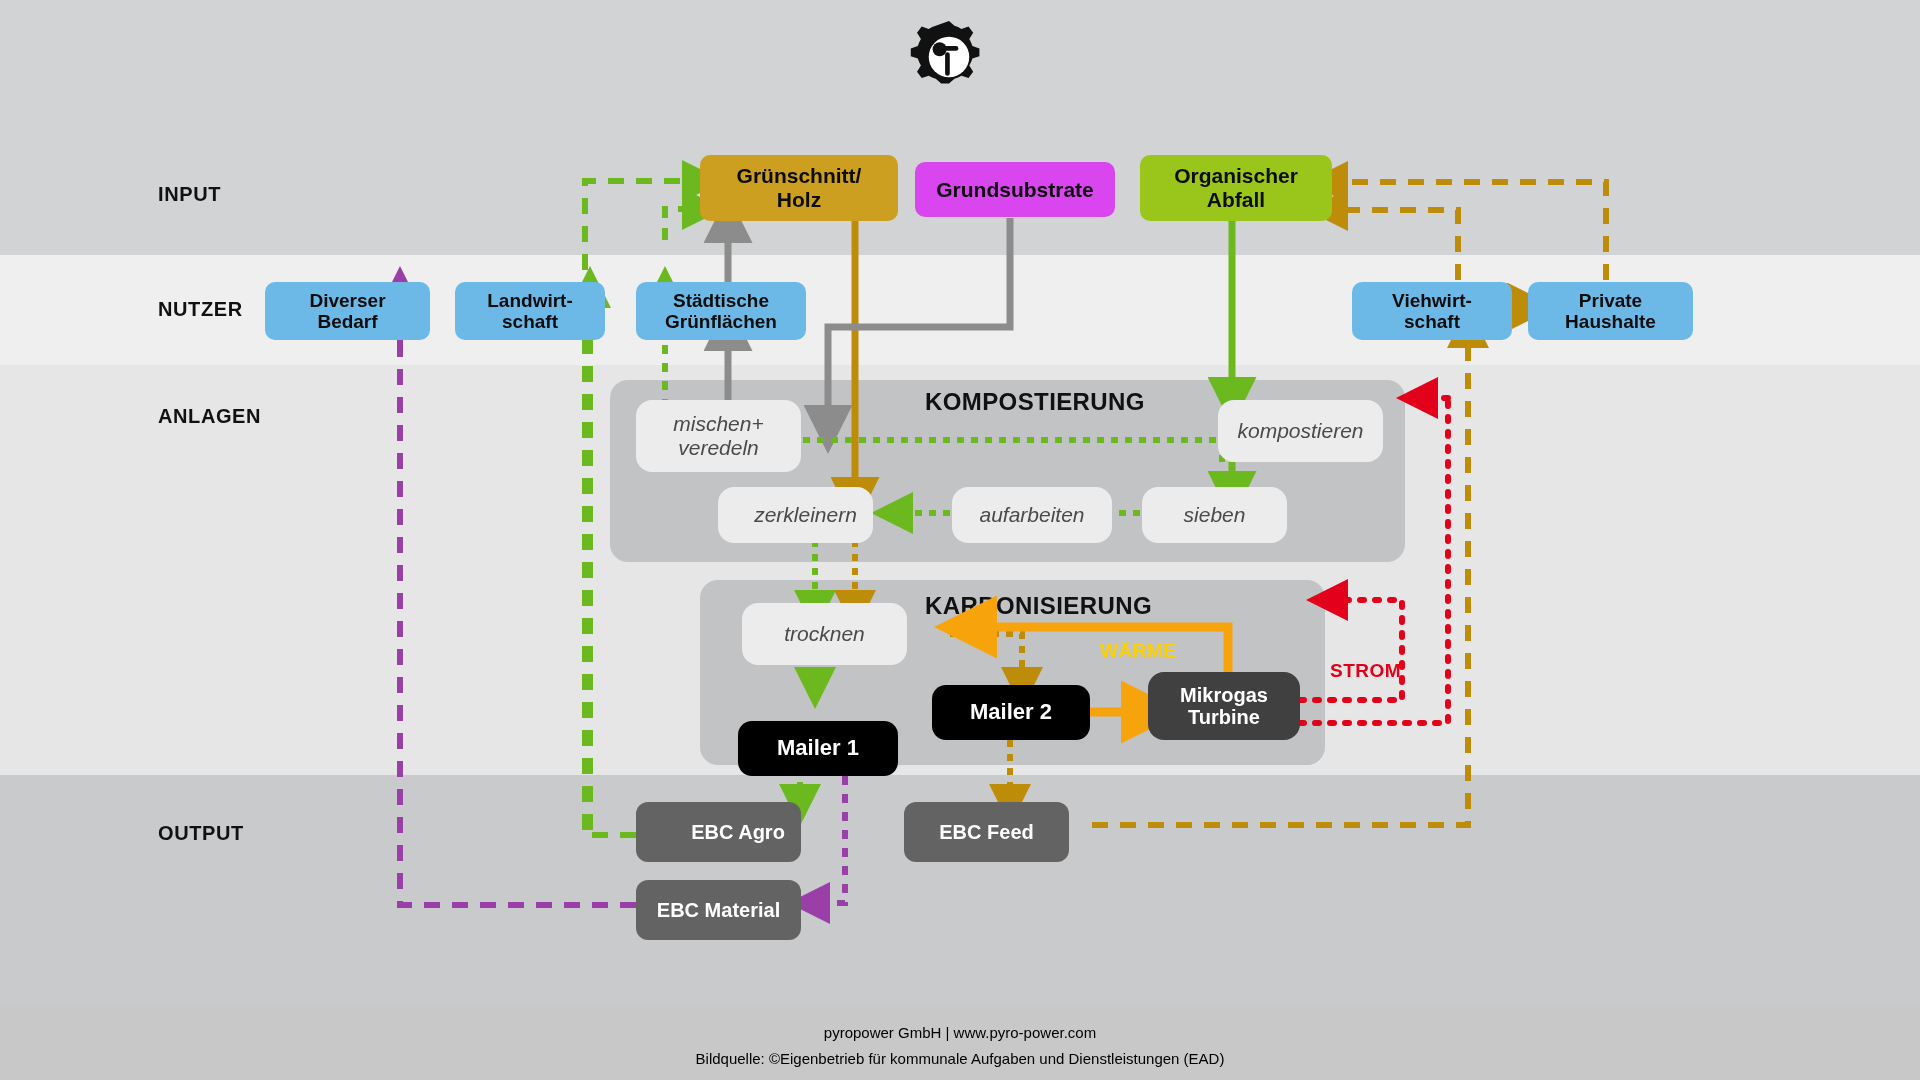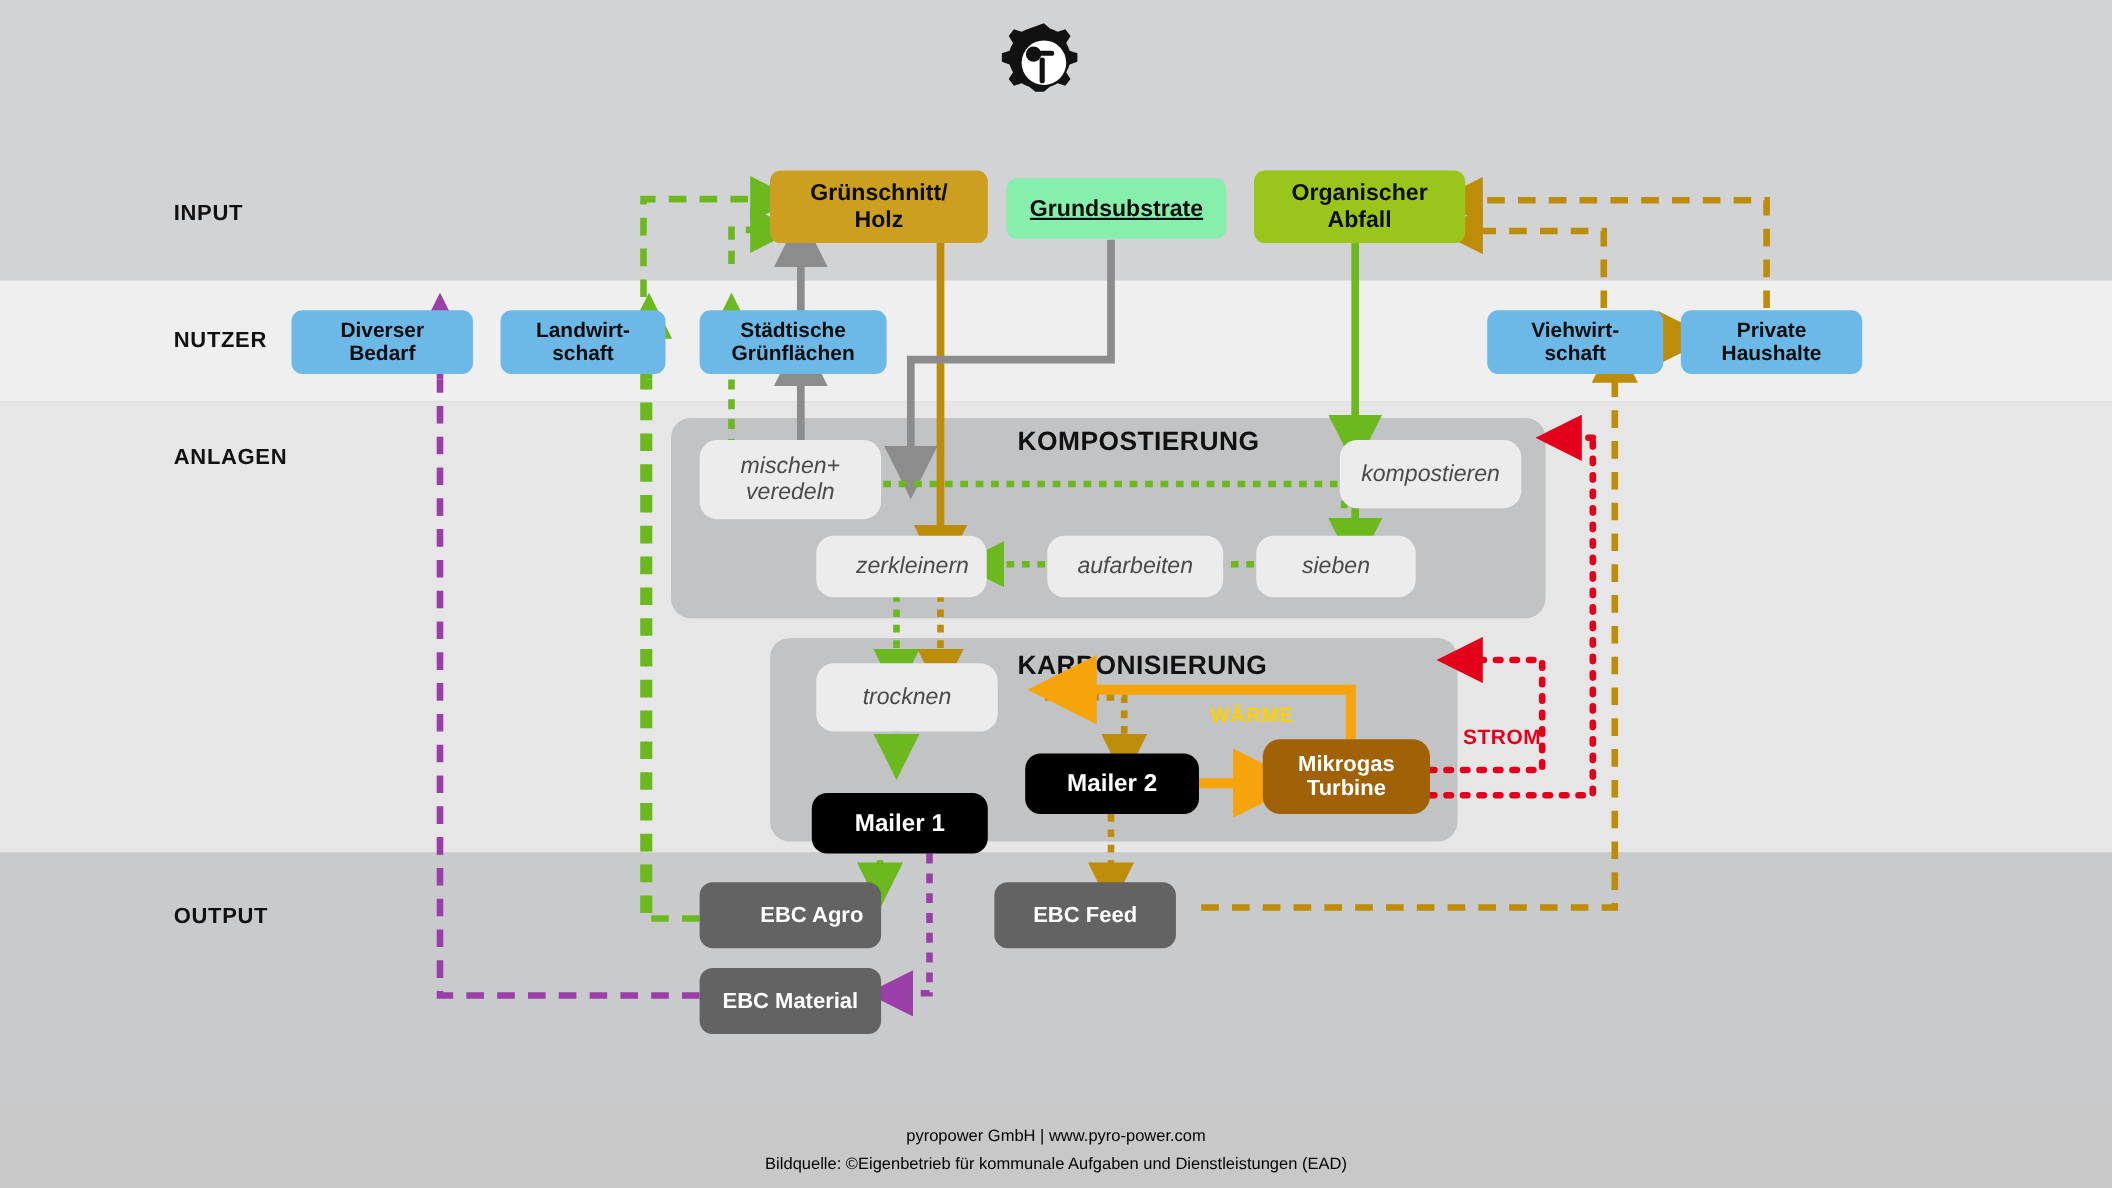--- a/index.html
+++ b/index.html
@@ -18,26 +18,26 @@
 
   
   .logo{position:absolute;left:910px;top:18px;width:78px;height:78px;}
 
   
   .node{position:absolute;box-sizing:border-box;display:flex;align-items:center;
         justify-content:center;text-align:center;font-weight:bold;line-height:1.12;
         border-radius:10px;}
   .node.input{font-size:21px;color:#0d0d0d;}
   .n-gruen   {background:#cc9f20;}
-  .n-grund   {background:#86efac;text-decoration:underline;}
+  .n-grund   {background:#d946ef;}
   .n-organ   {background:#9ac61c;}
   .n-user    {background:#6cb9e8;font-size:19px;color:#0d0d0d;font-weight:bold;border-radius:10px;}
   .n-out     {background:#636363;color:#fff;font-size:20px;border-radius:12px;}
   .n-black   {background:#000;color:#fff;font-size:22px;border-radius:14px;}
-  .n-turbine {background:#a16207;color:#fff;font-size:20px;border-radius:16px;}
+  .n-turbine {background:#404040;color:#fff;font-size:20px;border-radius:16px;}
 
   
   .panel{position:absolute;background:#c2c3c4;border-radius:18px;}
   .panel-title{position:absolute;font-weight:bold;font-size:24px;color:#111;letter-spacing:.4px;}
 
   
   .pill{position:absolute;box-sizing:border-box;display:flex;align-items:center;
         justify-content:center;text-align:center;background:#ececec;border-radius:16px;
         font-style:italic;font-size:21px;color:#4a4a4a;font-weight:500;line-height:1.12;}
 
@@ -175,21 +175,21 @@
 schaft</div>
   <div class="node n-user" style="left:636px;top:282px;width:170px;height:58px;white-space:pre-line;">Städtische
 Grünflächen</div>
   <div class="node n-user" style="left:1352px;top:282px;width:160px;height:58px;white-space:pre-line;">Viehwirt-
 schaft</div>
   <div class="node n-user" style="left:1528px;top:282px;width:165px;height:58px;white-space:pre-line;">Private
 Haushalte</div>
 
   <div class="pill" style="left:636px;top:400px;width:165px;height:72px;white-space:pre-line;">mischen+
 veredeln</div>
-  <div class="pill" style="left:742px;top:487px;width:155px;height:56px;padding-left:20px;">zerkleinern</div>
+  <div class="pill" style="left:718px;top:487px;width:155px;height:56px;padding-left:20px;">zerkleinern</div>
   <div class="pill" style="left:952px;top:487px;width:160px;height:56px;">aufarbeiten</div>
   <div class="pill" style="left:1142px;top:487px;width:145px;height:56px;">sieben</div>
   <div class="pill" style="left:1218px;top:400px;width:165px;height:62px;">kompostieren</div>
 
   <div class="pill" style="left:742px;top:603px;width:165px;height:62px;">trocknen</div>
   <div class="node n-black" style="left:738px;top:685px;width:160px;height:55px;margin-top:36px;">Mailer 1</div>
   <div class="node n-black" style="left:932px;top:685px;width:158px;height:55px;">Mailer 2</div>
   <div class="node n-turbine" style="left:1148px;top:672px;width:152px;height:68px;white-space:pre-line;">Mikrogas
 Turbine</div>
 

